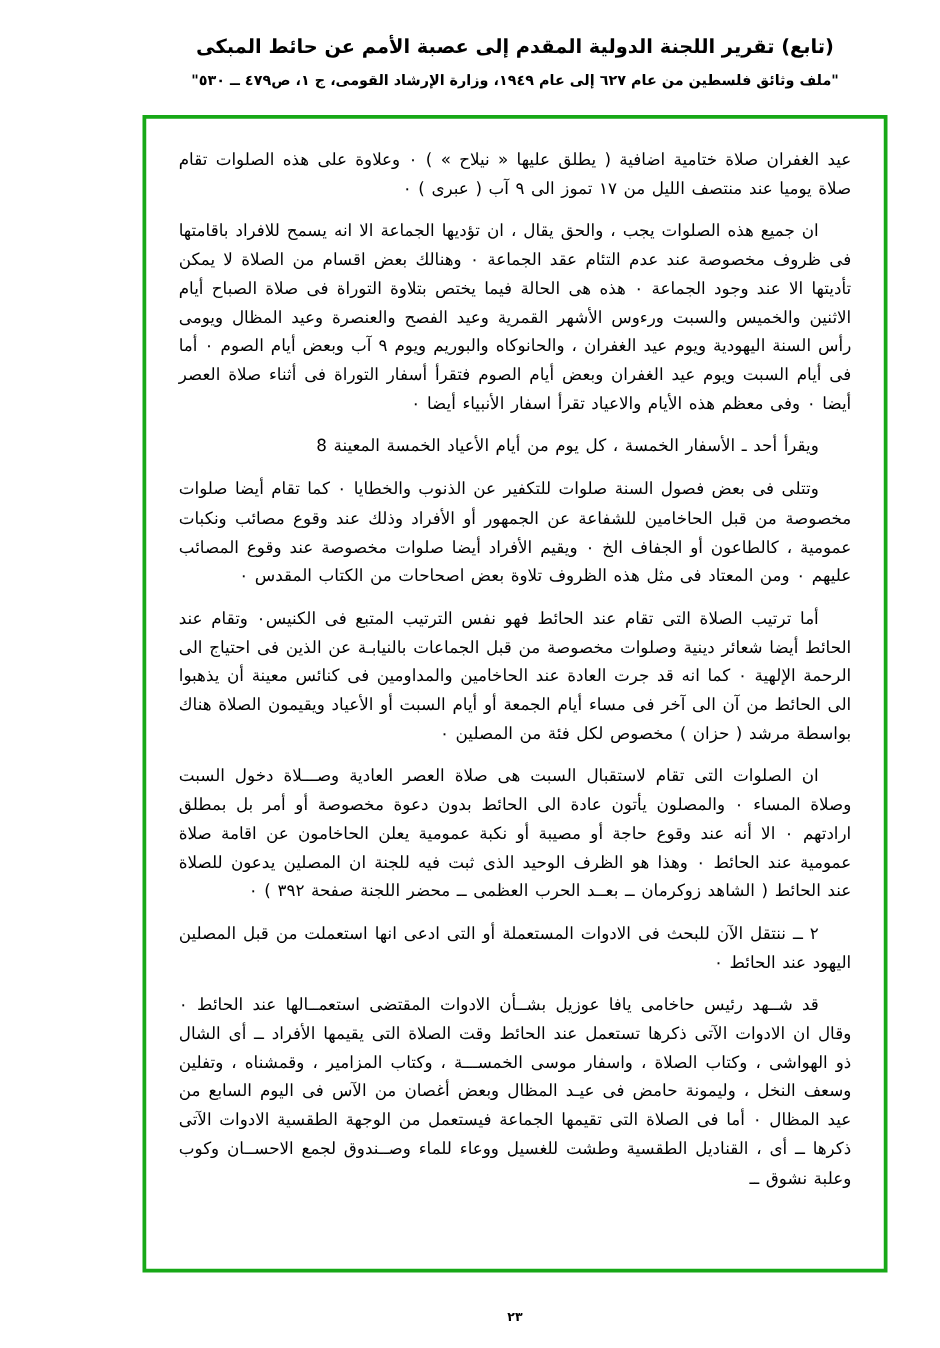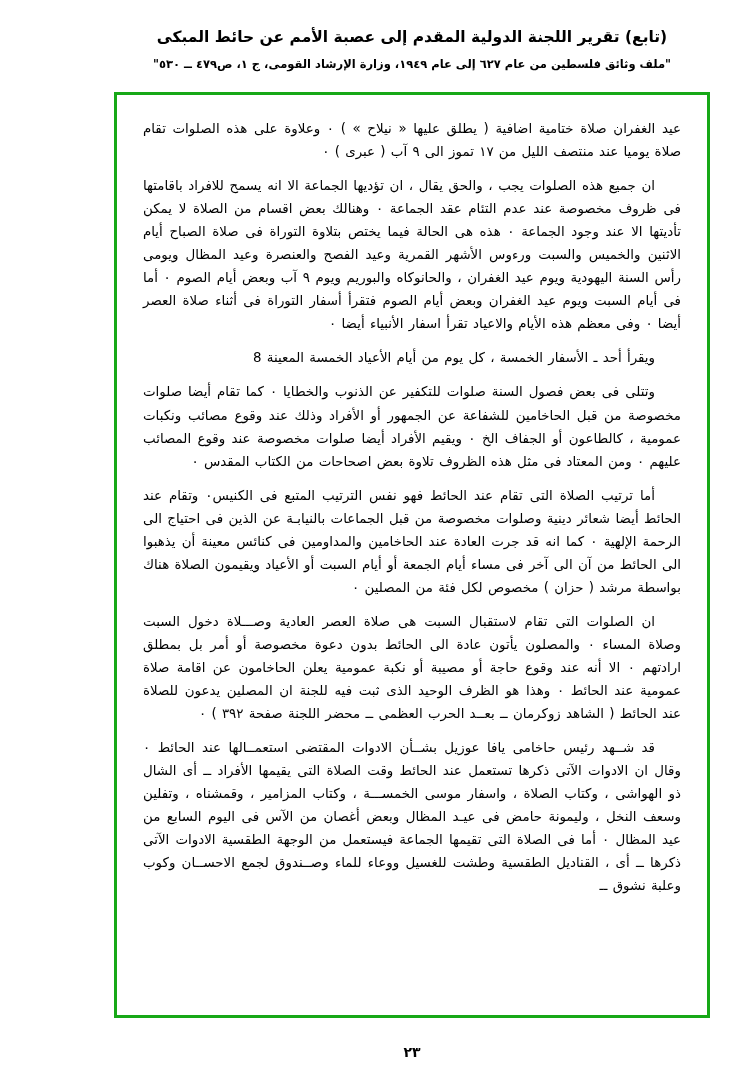--- a/index.html
+++ b/index.html
@@ -66,21 +66,21 @@
   }
   .body-text p.no-indent {
     text-indent: 0;
   }
   .footer {
     position: absolute;
     bottom: 18px;
     left: 0;
     right: 0;
     text-align: center;
-    font-size: 14px;
+    font-size: 10px;
     font-weight: bold;
   }
 </style>
 </head>
 <body>
 
 <div class="page">
 
   <div class="header">
     <div class="header-title">(تابع) تقرير اللجنة الدولية المقدم إلى عصبة الأمم عن حائط المبكى</div>
@@ -88,19 +88,20 @@
   </div>
 
   <div class="frame">
     <div class="body-text">
       <p class="no-indent">عيد الغفران صلاة ختامية اضافية ( يطلق عليها « نيلاح » ) ٠ وعلاوة على هذه الصلوات تقام صلاة يوميا عند منتصف الليل من ١٧ تموز الى ٩ آب ( عبرى ) ٠</p>
       <p>ان جميع هذه الصلوات يجب ، والحق يقال ، ان تؤديها الجماعة الا انه يسمح للافراد باقامتها فى ظروف مخصوصة عند عدم التئام عقد الجماعة ٠ وهنالك بعض اقسام من الصلاة لا يمكن تأديتها الا عند وجود الجماعة ٠ هذه هى الحالة فيما يختص بتلاوة التوراة فى صلاة الصباح أيام الاثنين والخميس والسبت ورءوس الأشهر القمرية وعيد الفصح والعنصرة وعيد المظال ويومى رأس السنة اليهودية ويوم عيد الغفران ، والحانوكاه والبوريم ويوم ٩ آب وبعض أيام الصوم ٠ أما فى أيام السبت ويوم عيد الغفران وبعض أيام الصوم فتقرأ أسفار التوراة فى أثناء صلاة العصر أيضا ٠ وفى معظم هذه الأيام والاعياد تقرأ اسفار الأنبياء أيضا ٠</p>
       <p>ويقرأ أحد ـ الأسفار الخمسة ، كل يوم من أيام الأعياد الخمسة المعينة 8</p>
       <p>وتتلى فى بعض فصول السنة صلوات للتكفير عن الذنوب والخطايا ٠ كما تقام أيضا صلوات مخصوصة من قبل الحاخامين للشفاعة عن الجمهور أو الأفراد وذلك عند وقوع مصائب ونكبات عمومية ، كالطاعون أو الجفاف الخ ٠ ويقيم الأفراد أيضا صلوات مخصوصة عند وقوع المصائب عليهم ٠ ومن المعتاد فى مثل هذه الظروف تلاوة بعض اصحاحات من الكتاب المقدس ٠</p>
       <p>أما ترتيب الصلاة التى تقام عند الحائط فهو نفس الترتيب المتبع فى الكنيس٠ وتقام عند الحائط أيضا شعائر دينية وصلوات مخصوصة من قبل الجماعات بالنيابـة عن الذين فى احتياج الى الرحمة الإلهية ٠ كما انه قد جرت العادة عند الحاخامين والمداومين فى كنائس معينة أن يذهبوا الى الحائط من آن الى آخر فى مساء أيام الجمعة أو أيام السبت أو الأعياد ويقيمون الصلاة هناك بواسطة مرشد ( حزان ) مخصوص لكل فئة من المصلين ٠</p>
       <p>ان الصلوات التى تقام لاستقبال السبت هى صلاة العصر العادية وصـــلاة دخول السبت وصلاة المساء ٠ والمصلون يأتون عادة الى الحائط بدون دعوة مخصوصة أو أمر بل بمطلق ارادتهم ٠ الا أنه عند وقوع حاجة أو مصيبة أو نكبة عمومية يعلن الحاخامون عن اقامة صلاة عمومية عند الحائط ٠ وهذا هو الظرف الوحيد الذى ثبت فيه للجنة ان المصلين يدعون للصلاة عند الحائط ( الشاهد زوكرمان ــ بعــد الحرب العظمى ــ محضر اللجنة صفحة ٣٩٢ ) ٠</p>
+      <p>٢ ــ ننتقل الآن للبحث فى الادوات المستعملة أو التى ادعى انها استعملت من قبل المصلين اليهود عند الحائط ٠</p>
       <p>قد شــهد رئيس حاخامى يافا عوزيل بشــأن الادوات المقتضى استعمــالها عند الحائط ٠ وقال ان الادوات الآتى ذكرها تستعمل عند الحائط وقت الصلاة التى يقيمها الأفراد ــ أى الشال ذو الهواشى ، وكتاب الصلاة ، واسفار موسى الخمســـة ، وكتاب المزامير ، وقمشناه ، وتفلين وسعف النخل ، وليمونة حامض فى عيـد المظال وبعض أغصان من الآس فى اليوم السابع من عيد المظال ٠ أما فى الصلاة التى تقيمها الجماعة فيستعمل من الوجهة الطقسية الادوات الآتى ذكرها ــ أى ، القناديل الطقسية وطشت للغسيل ووعاء للماء وصــندوق لجمع الاحســان وكوب وعلبة نشوق ــ</p>
     </div>
   </div>
 
   <div class="footer">٢٣</div>
 
 </div>
 
 </body></html>

